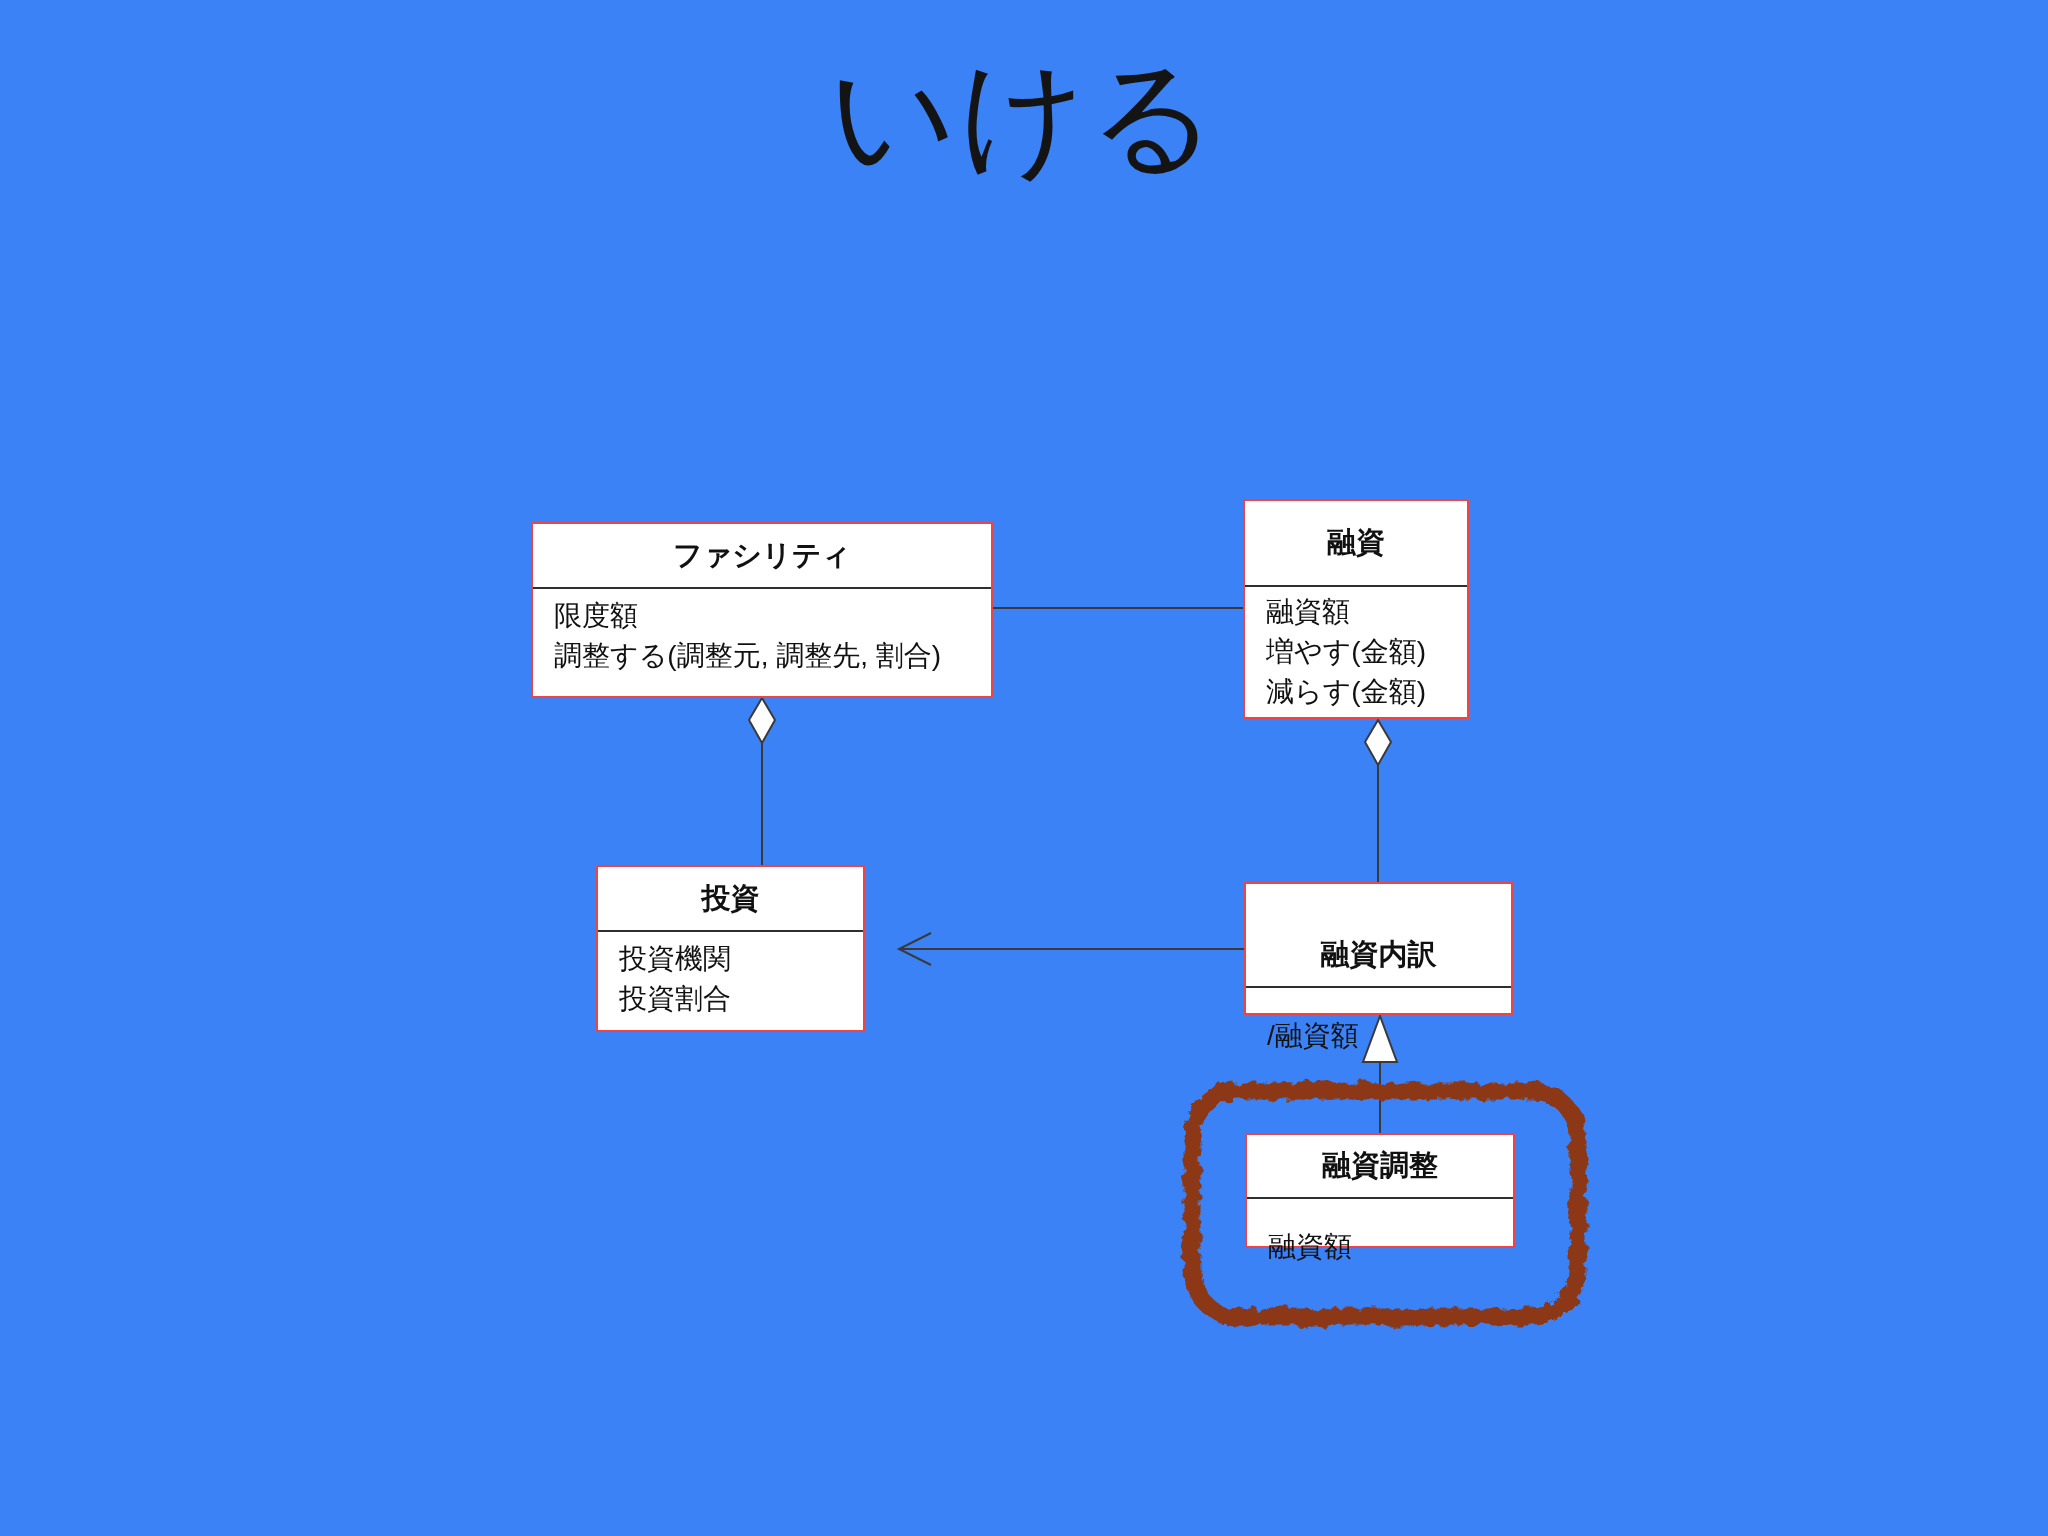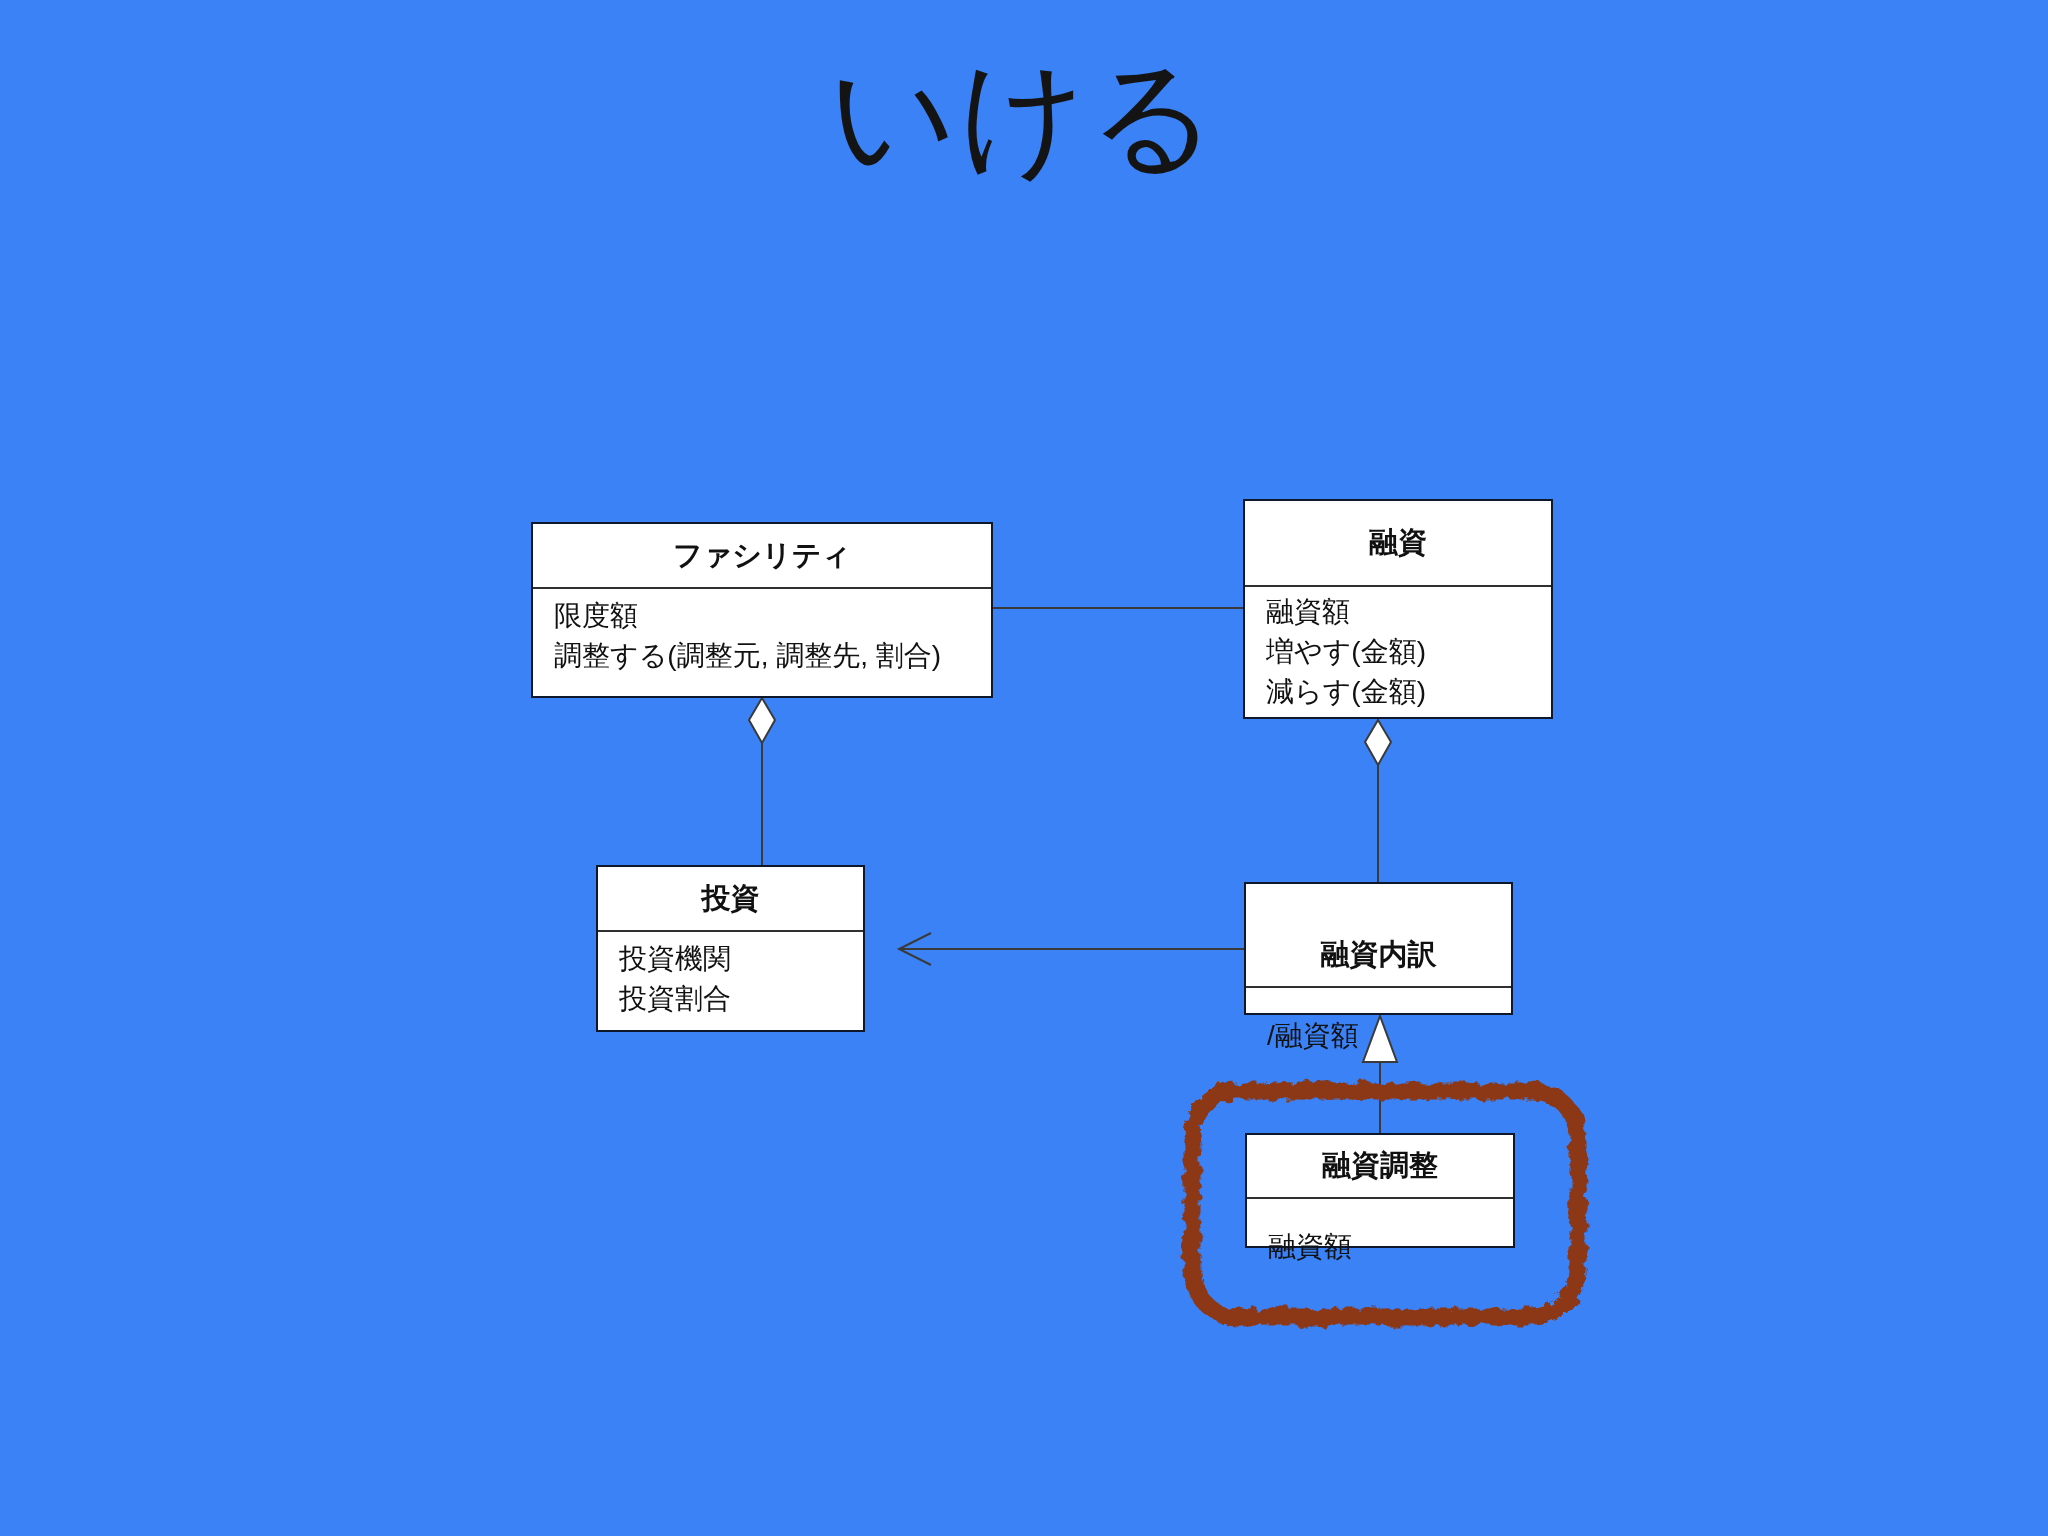--- a/index.html
+++ b/index.html
@@ -28,21 +28,21 @@
     position: absolute;
     left: 0;
     top: 0;
     width: 2048px;
     height: 1536px;
     pointer-events: none;
   }
   .uml-class {
     position: absolute;
     box-sizing: border-box;
-    border: 2px solid #0f172a;
+    border: 2px solid #ef4444;
     background: #ffffff;
   }
   .uml-head {
     box-sizing: border-box;
     border-bottom: 2px solid #2f2f2f;
     display: flex;
     align-items: center;
     justify-content: center;
     font-weight: 700;
     font-size: 29px;
@@ -90,21 +90,21 @@
   </svg>
 
   <div class="uml-class" style="left:531px; top:522px; width:462px; height:176px;">
     <div class="uml-head" style="height:65px;">ファシリティ</div>
     <div class="uml-body">
       <div>限度額</div>
       <div>調整する(調整元, 調整先, 割合)</div>
     </div>
   </div>
 
-  <div class="uml-class" style="left:1243px; top:499px; width:310px; height:220px;">
+  <div class="uml-class" style="left:1243px; top:499px; width:226px; height:220px;">
     <div class="uml-head" style="height:86px;">融資</div>
     <div class="uml-body" style="padding-top:5px;">
       <div>融資額</div>
       <div>増やす(金額)</div>
       <div>減らす(金額)</div>
     </div>
   </div>
 
   <div class="uml-class" style="left:596px; top:865px; width:269px; height:167px;">
     <div class="uml-head" style="height:65px;">投資</div>

